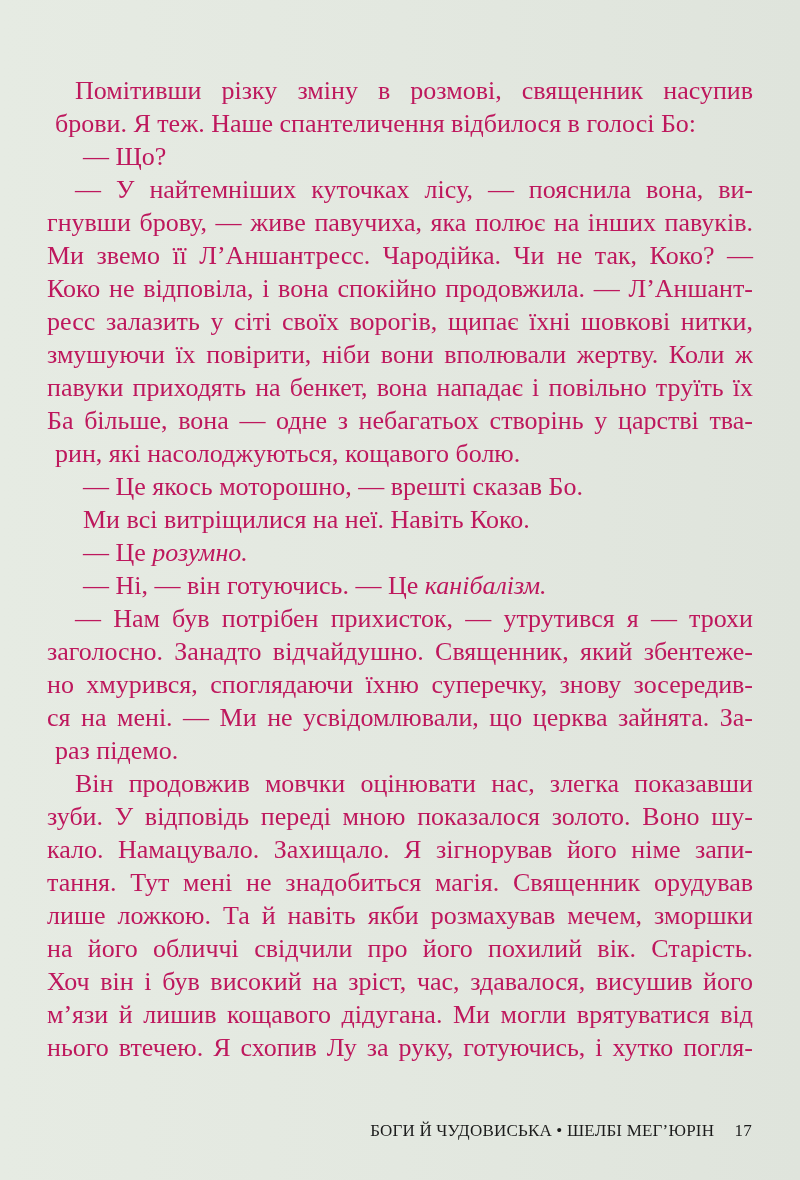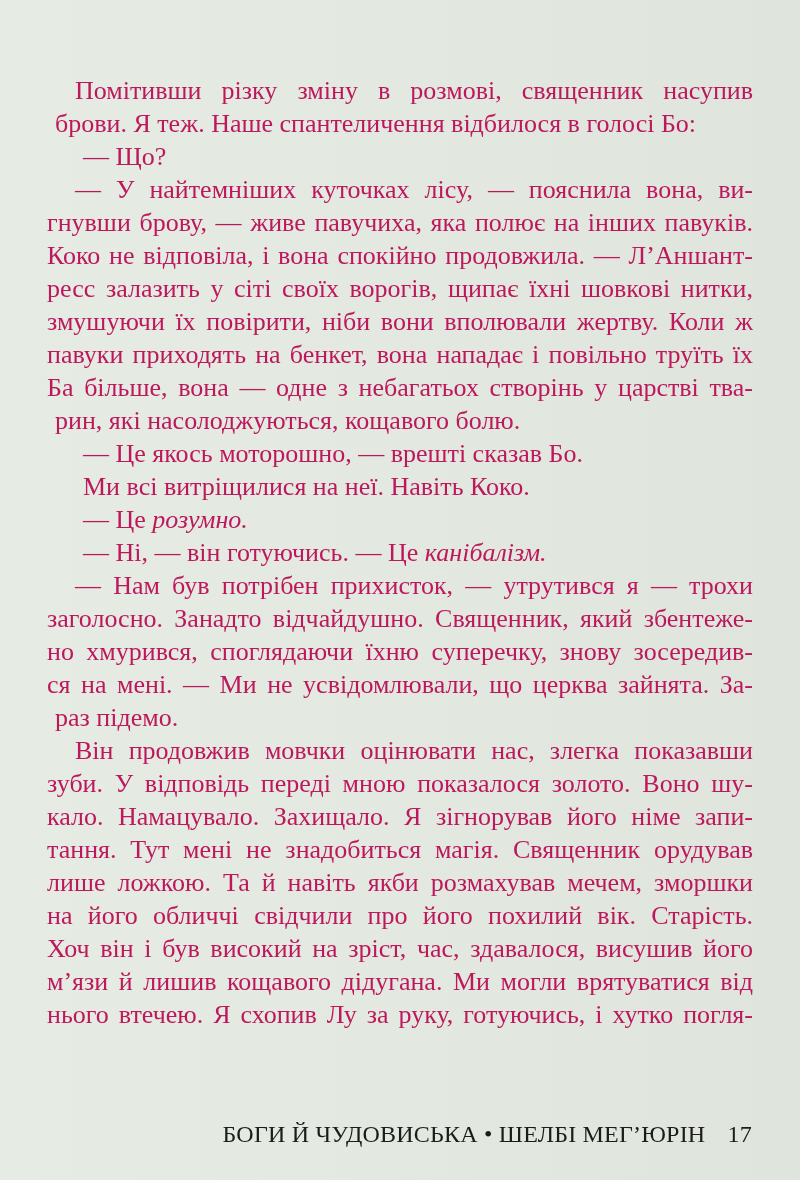--- a/index.html
+++ b/index.html
@@ -39,38 +39,39 @@
     padding-left: 28px;
   }
   em {
     font-style: italic;
   }
   .footer {
     position: absolute;
     top: 1121px;
     right: 48px;
     font-family: "Liberation Serif", "DejaVu Serif", serif;
-    font-size: 24px;
+    font-size: 17px;
     color: #1c1c1c;
     letter-spacing: 0.2px;
     white-space: nowrap;
   }
   .footer .num {
     margin-left: 16px;
   }
 </style>
 </head>
 <body>
 
 <div class="page">
   <span class="line indent">Помітивши різку зміну в розмові, священник насупив</span>
   <span class="line last">брови. Я теж. Наше спантеличення відбилося в голосі Бо:</span>
   <span class="line indent last">— Що?</span>
   <span class="line indent">— У найтемніших куточках лісу, — пояснила вона, ви-</span>
   <span class="line">гнувши брову, — живе павучиха, яка полює на інших павуків.</span>
+  <span class="line">Ми звемо її Л’Аншантресс. Чародійка. Чи не так, Коко? —</span>
   <span class="line">Коко не відповіла, і вона спокійно продовжила. — Л’Аншант-</span>
   <span class="line">ресс залазить у сіті своїх ворогів, щипає їхні шовкові нитки,</span>
   <span class="line">змушуючи їх повірити, ніби вони вполювали жертву. Коли ж</span>
   <span class="line">павуки приходять на бенкет, вона нападає і повільно труїть їх</span>
   <span class="line">Ба більше, вона — одне з небагатьох створінь у царстві тва-</span>
   <span class="line last">рин, які насолоджуються, кощавого болю.</span>
   <span class="line indent last">— Це якось моторошно, — врешті сказав Бо.</span>
   <span class="line indent last">Ми всі витріщилися на неї. Навіть Коко.</span>
   <span class="line indent last"><span>— Це </span><em>розумно.</em></span>
   <span class="line indent last"><span>— Ні, — він готуючись. — Це </span><em>канібалізм.</em></span>

